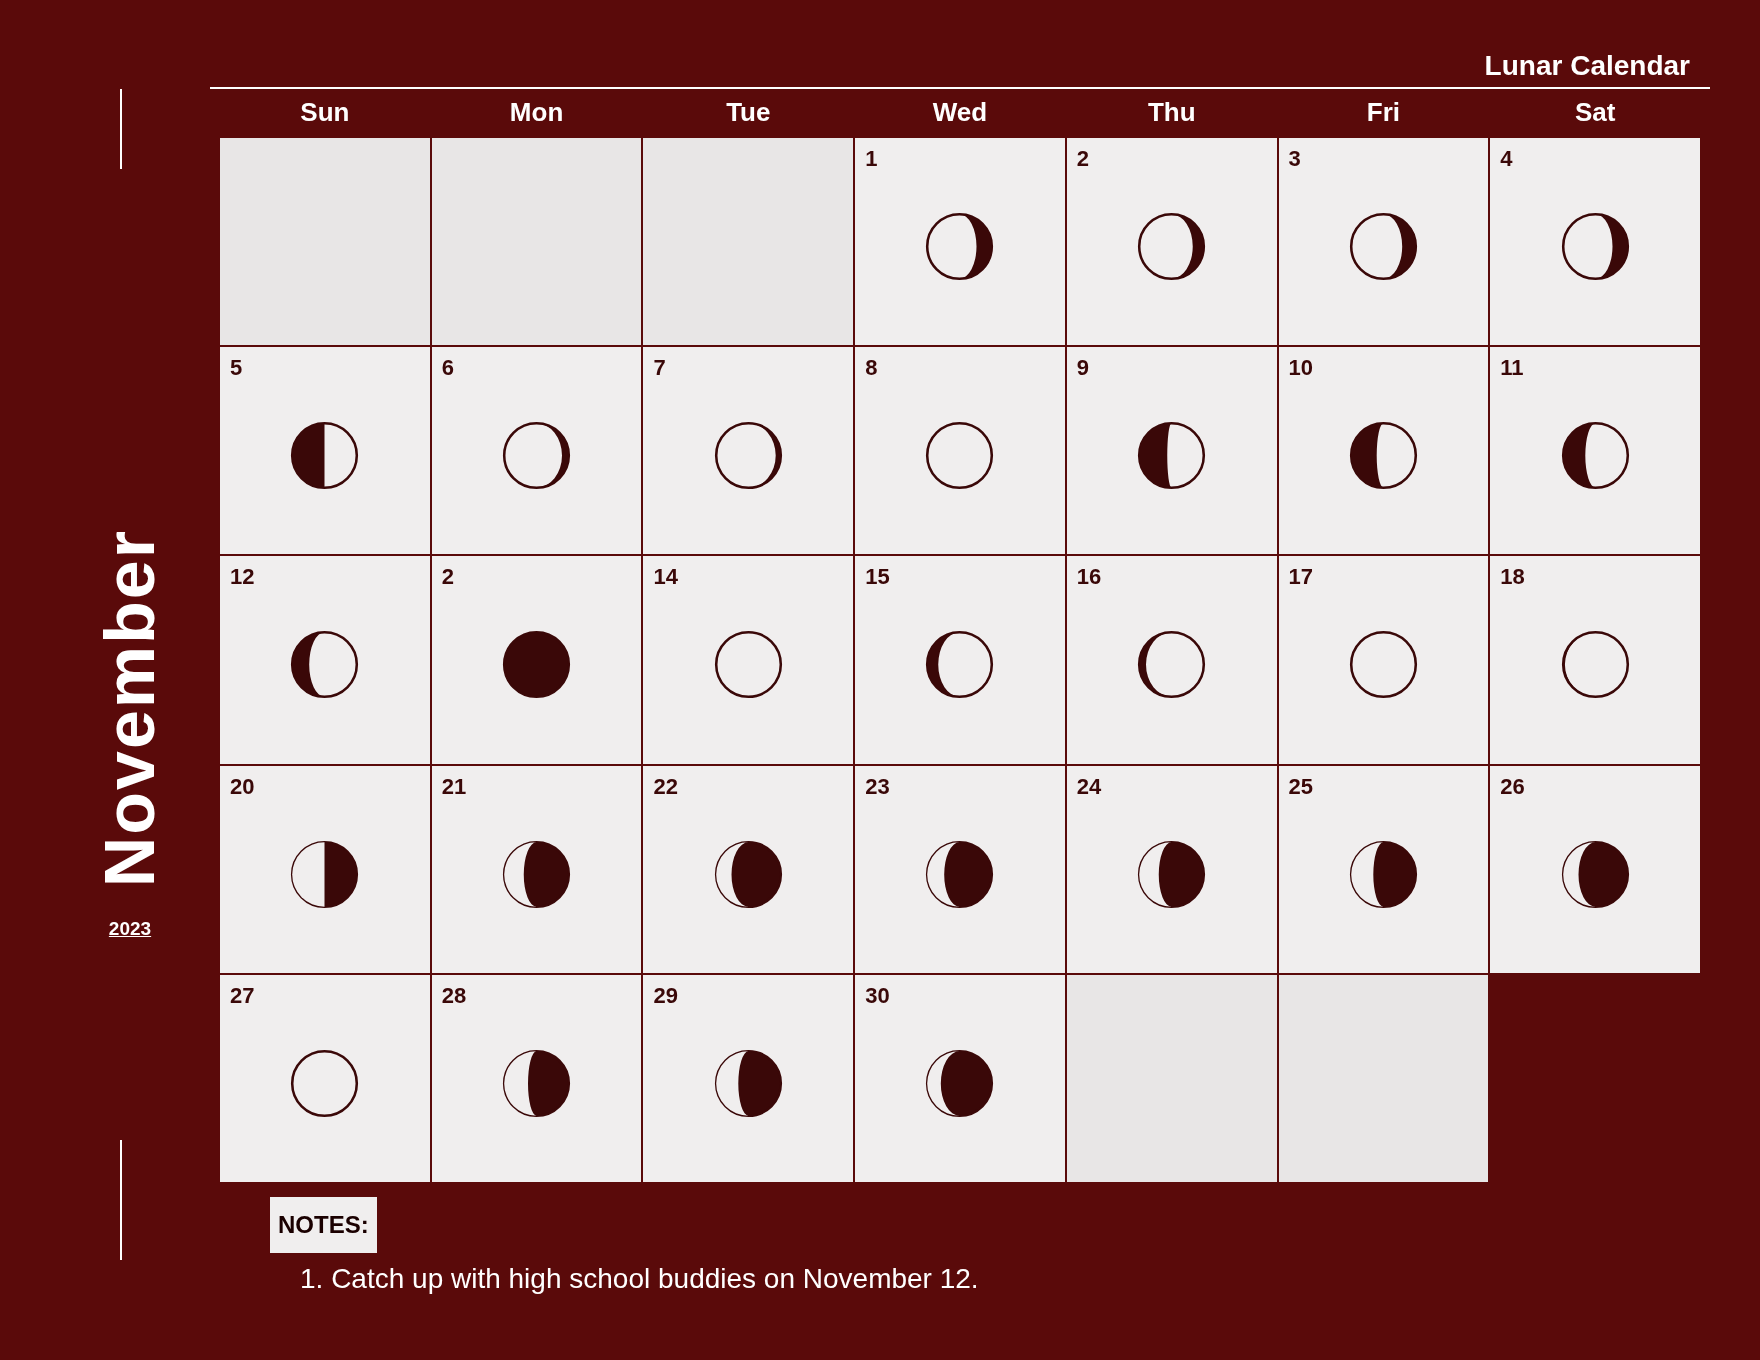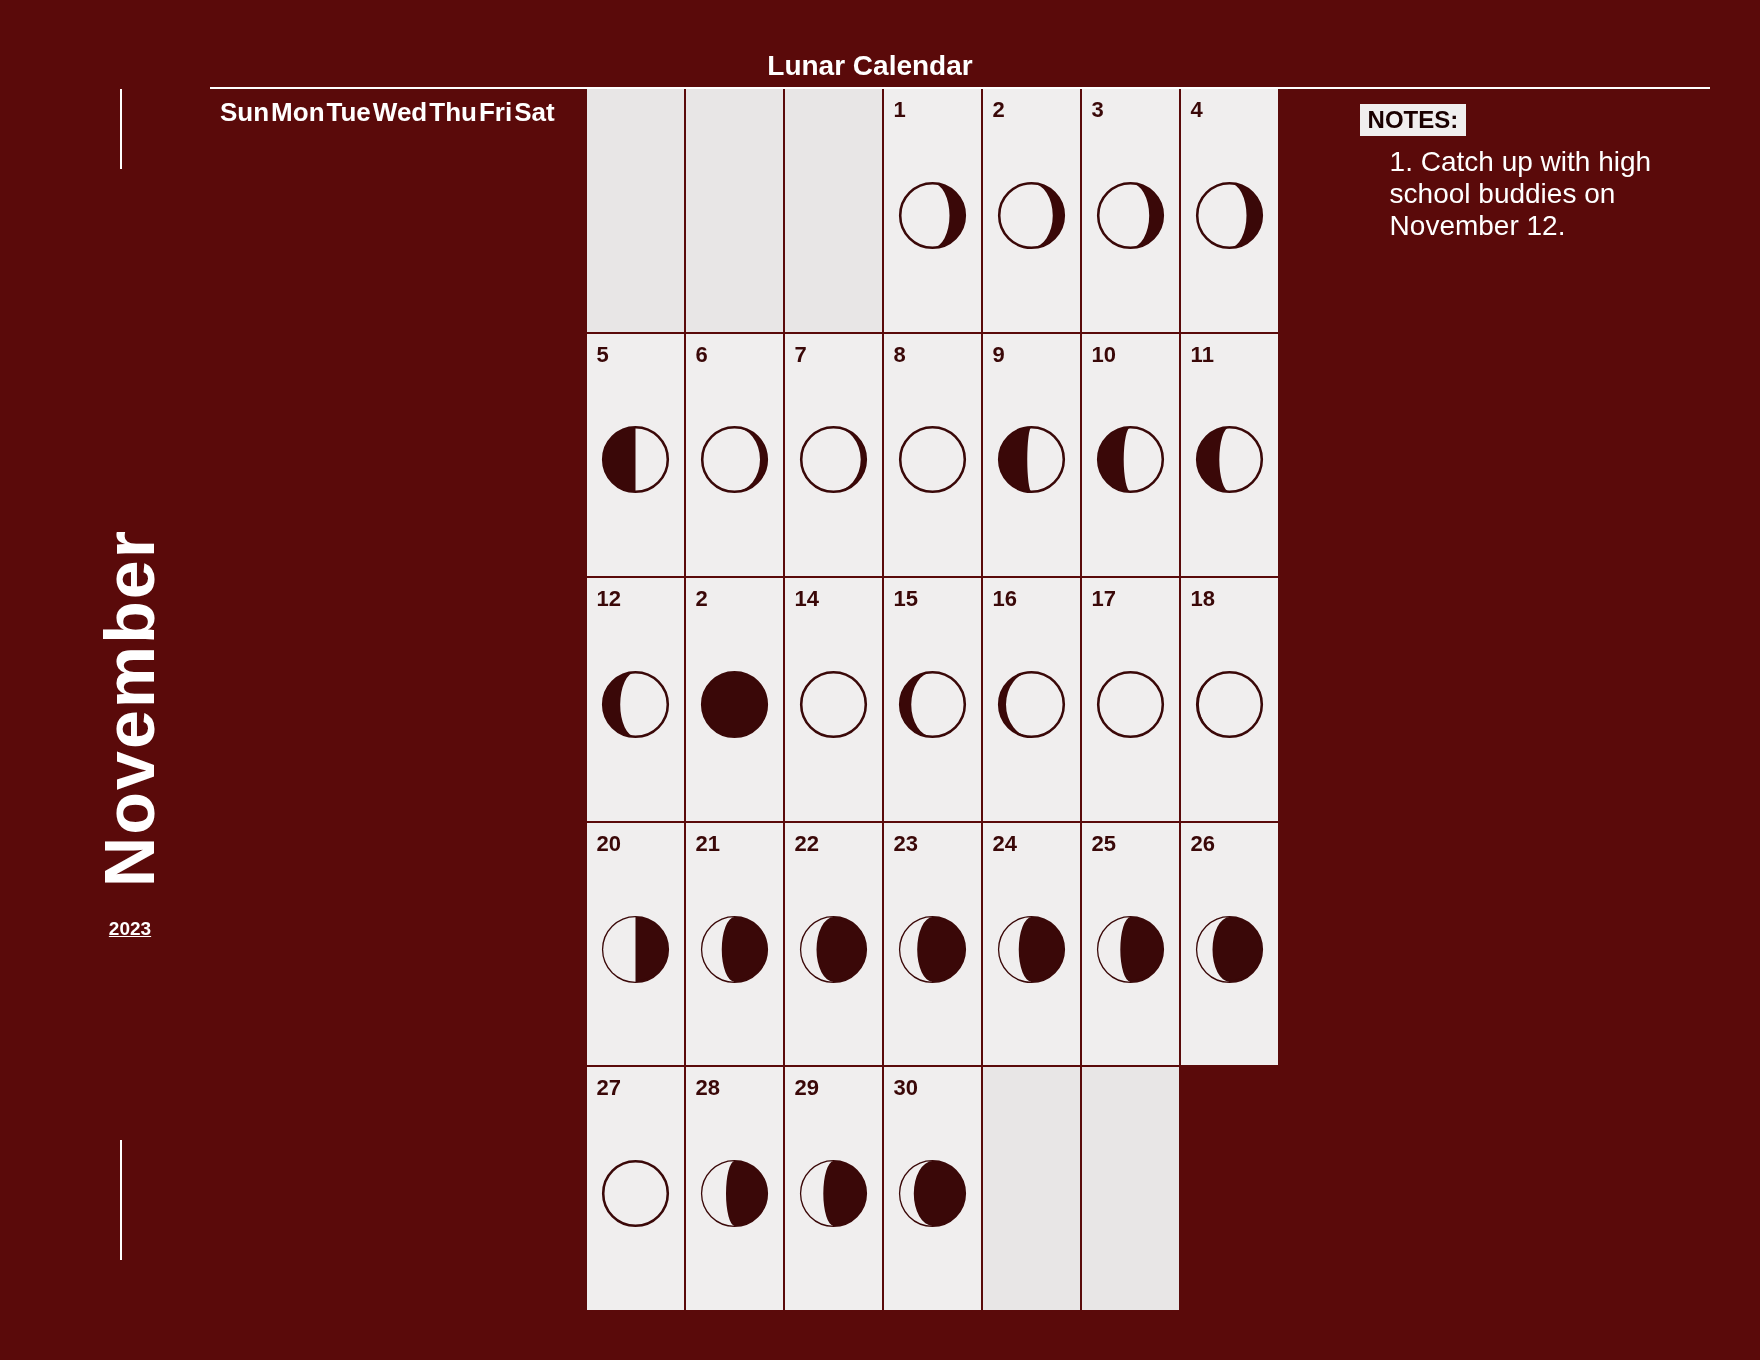--- a/index.html
+++ b/index.html
@@ -16,21 +16,21 @@
     .page {
       width: 1660px;
       height: 1280px;
       background-color: #5a0a0a;
       position: relative;
       display: flex;
       flex-direction: column;
     }
     .title-bar {
       display: flex;
-      justify-content: center;
+      justify-content: flex-end;
       padding: 10px 20px 5px 0;
       color: white;
       font-size: 28px;
       font-weight: bold;
     }
     .top-line {
       border-top: 2px solid white;
       margin: 0 0 0 160px;
     }
     .main-content {
@@ -76,23 +76,22 @@
       font-size: 19px;
       font-weight: bold;
       margin-top: 10px;
       writing-mode: horizontal-tb;
       transform: none;
       text-decoration: underline;
     }
     .calendar-area {
       flex: 1;
       display: flex;
-      flex-direction: row;
+      flex-direction: column;
       padding: 0 10px 10px 10px;
-      gap: 32px;
     }
     .day-headers {
       display: grid;
       grid-template-columns: repeat(7, 1fr);
       gap: 2px;
       margin-bottom: 2px;
     }
     .day-header {
       background-color: #5a0a0a;
       color: white;
@@ -145,21 +144,21 @@
     .notes-area {
       padding: 15px 20px 10px 20px;
       color: white;
     }
     .notes-title {
       font-size: 24px;
       font-weight: bold;
       color: #1a0000;
       background: #f0eeee;
       display: inline-block;
-      padding: 2px 8px;
+      padding: 14px 8px;
       margin-bottom: 10px;
       margin-left: 30px;
     }
     .notes-list {
       list-style: none;
       margin-left: 60px;
     }
     .notes-list li {
       font-size: 28px;
       color: white;

